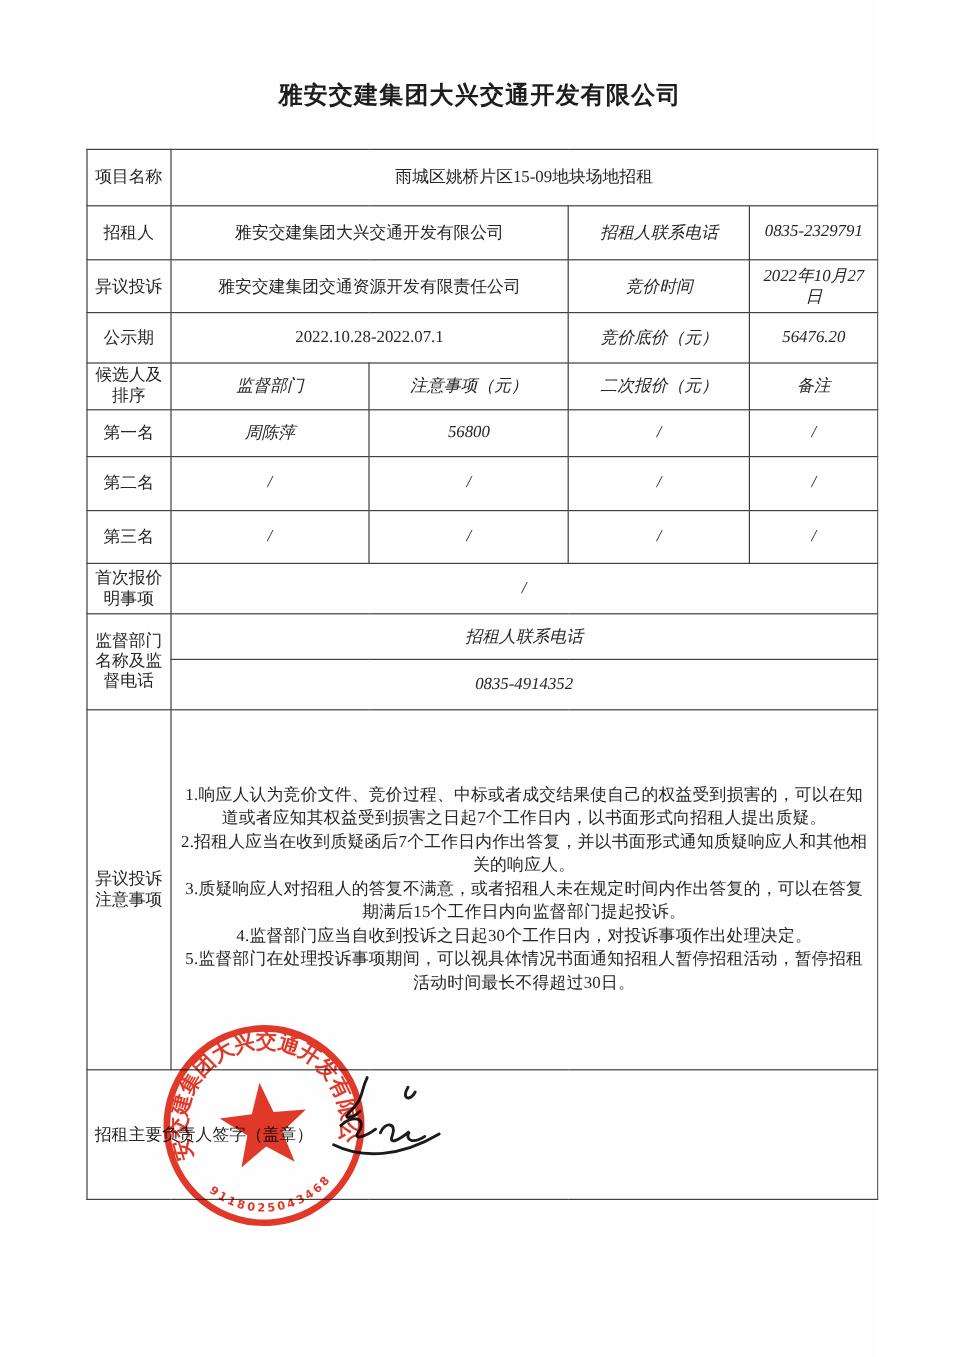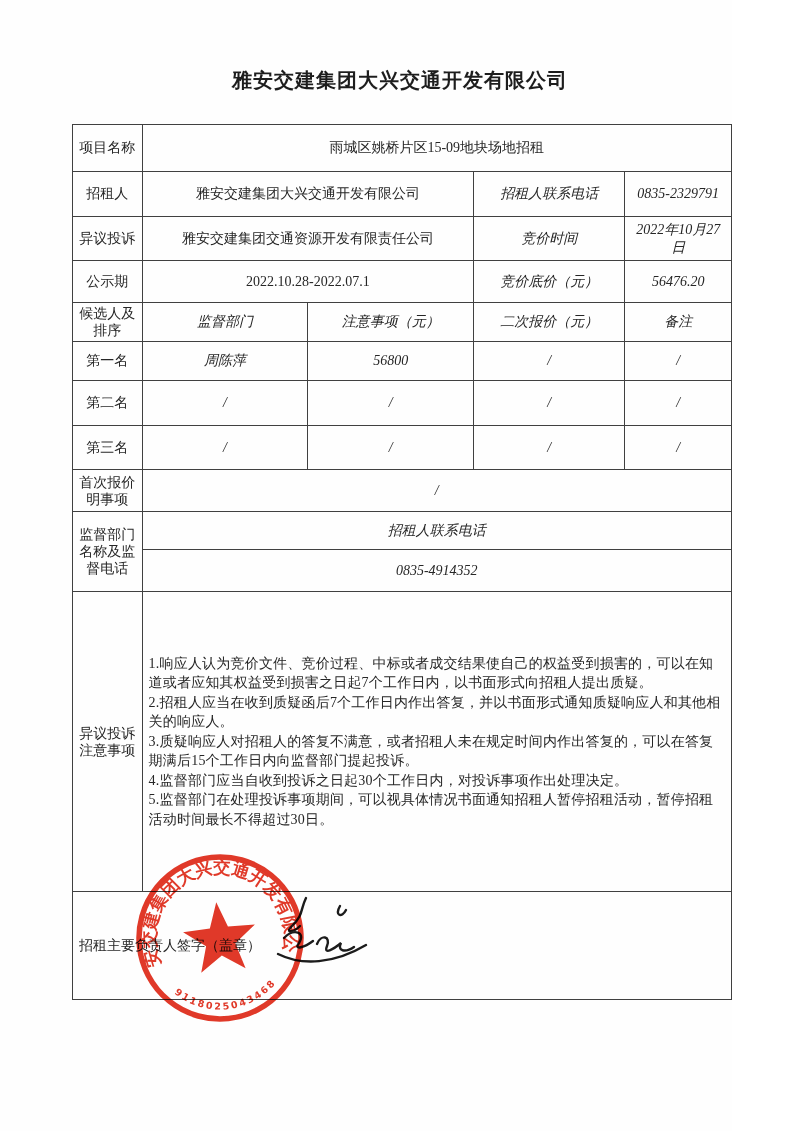--- a/index.html
+++ b/index.html
@@ -22,21 +22,21 @@
     border:1.5px solid #404040;
     font-size:14px; padding:2px 6px; overflow:hidden;
     vertical-align:middle;
   }
   .lbl   { text-align:center; padding:2px 4px 2px 5px; }
   .ctr   { text-align:center;font-style:italic; }
   .lft   { text-align:center; }
   .preline { white-space:pre-line; line-height:17px; }
   .obj-content {
     font-size:14px; line-height:19.5px; padding:8px 9px;
-    text-align:left; letter-spacing:0.2px;margin-left:48px;
+    text-align:center; letter-spacing:0.2px;margin-left:48px;
   }
   .sig-cell { padding-left:5px; font-size:14px; }
   .stamp {
     position:absolute; left:130px; top:848px;
     mix-blend-mode:multiply; opacity:0.93;
     transform:rotate(-6deg);
   }
   .signature {
     position:absolute; left:270px; top:890px;
     mix-blend-mode:multiply;

